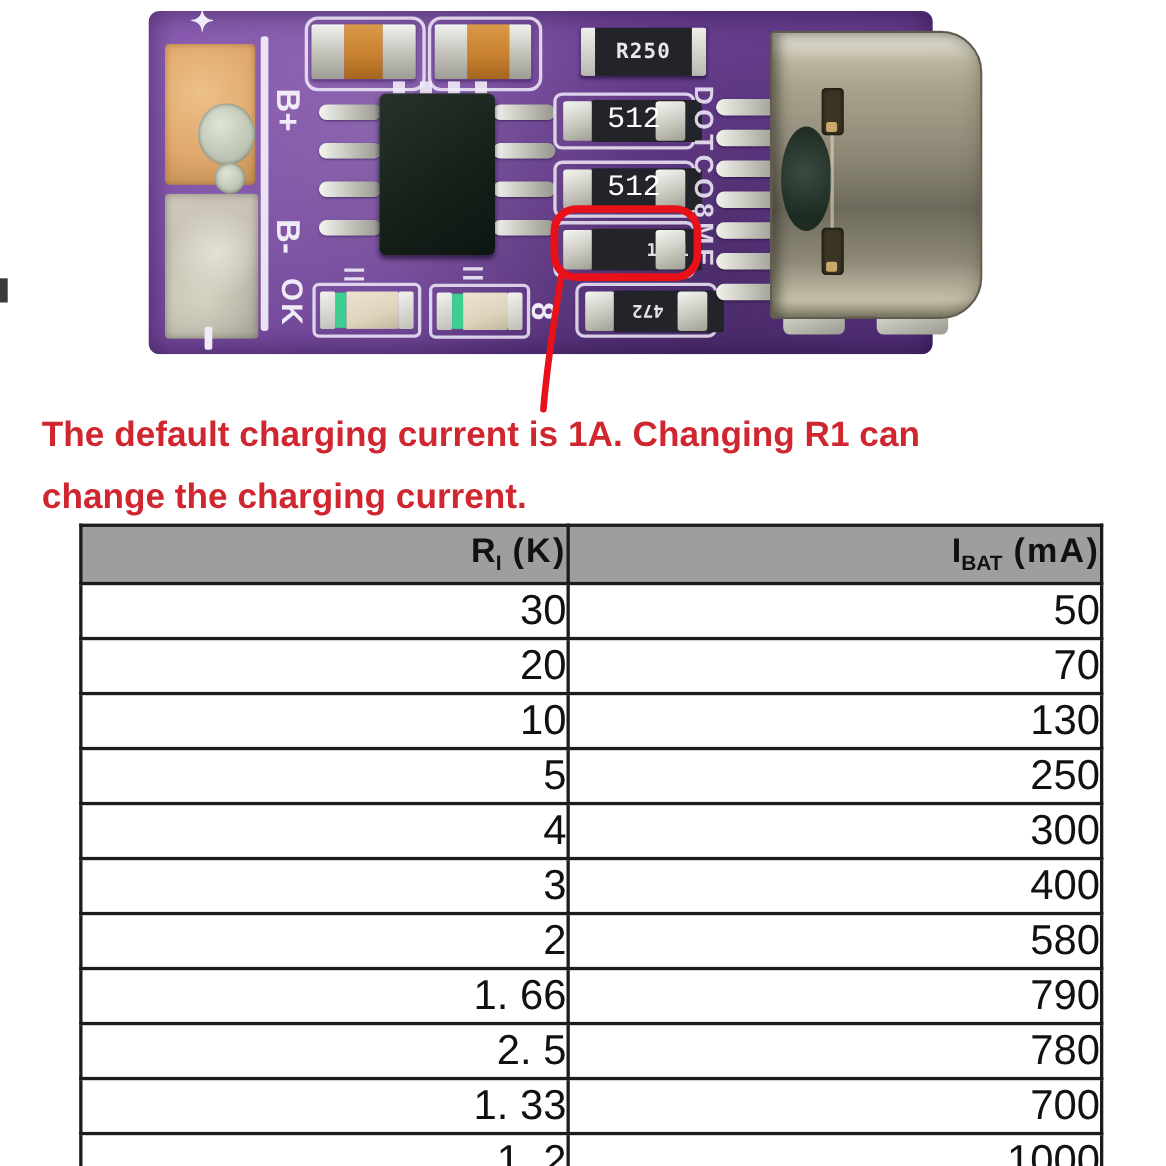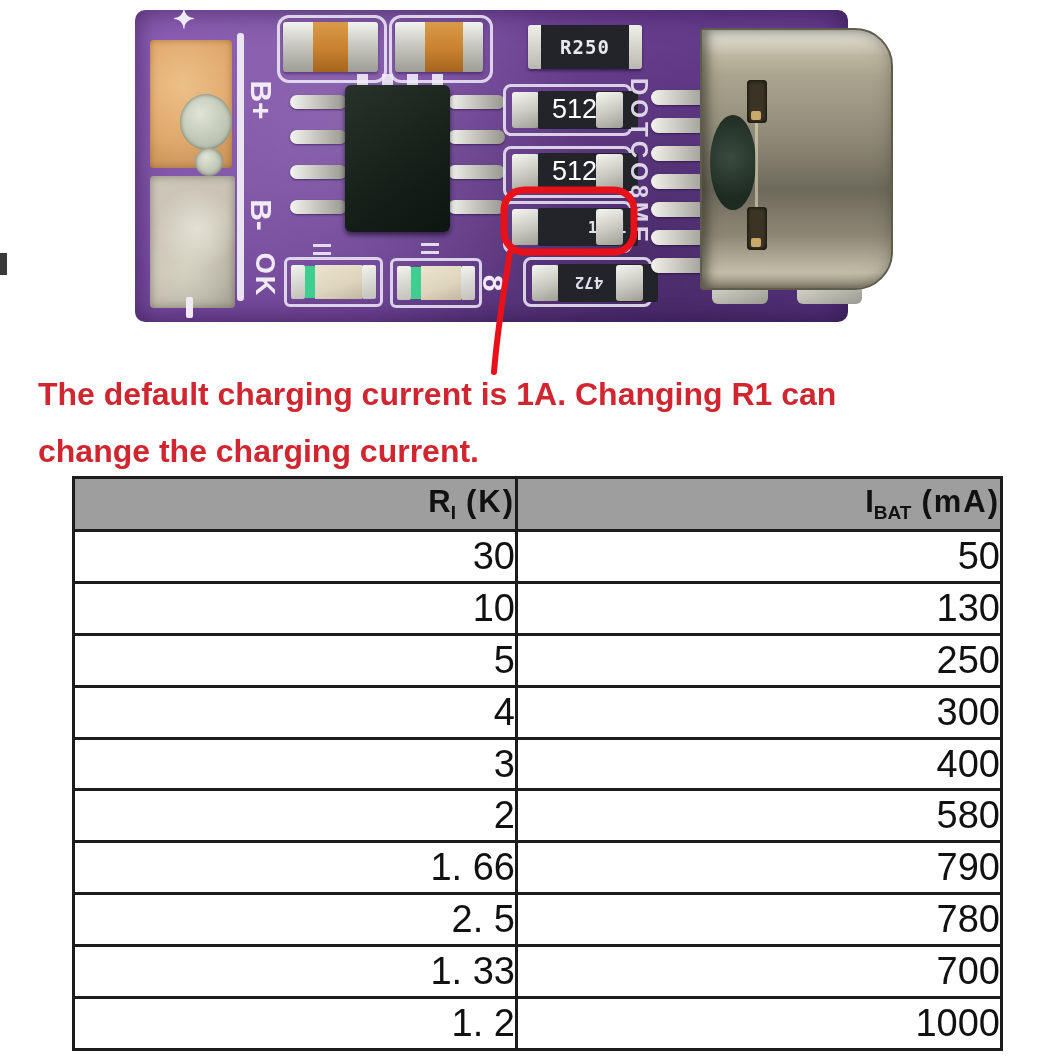--- a/index.html
+++ b/index.html
@@ -70,21 +70,21 @@
   .rend { flex:0 0 13px; background:linear-gradient(180deg,#efefe9,#b9b9b1); }
   .rbody { flex:1; background:var(--c-resistor_body,#23232a); color:#e8e8ee; font-family:"DejaVu Sans Mono",monospace; font-size:19px; font-weight:bold; display:flex; align-items:center; justify-content:center; letter-spacing:1px; }
 
   
   .runit { position:absolute; left:368px; width:129px; height:52px; border:3px solid rgba(240,235,248,.85); border-radius:8px; box-sizing:border-box; }
   .ru-pad { position:absolute; top:5px; height:36px; width:27px; background:linear-gradient(160deg,#f6f6f2,#c9c9c0 55%,#9e9e95); border-radius:3px; }
   .ru-pad.l { left:6px; } .ru-pad.r { right:6px; }
   .ru-body { position:absolute; left:32px; top:4px; width:62px; height:38px; background:var(--c-resistor_body,#23232a); border-radius:2px;
     color:#dfe0e8; font-family:"DejaVu Sans Mono",monospace; font-size:16px; font-weight:bold; display:flex; align-items:center; justify-content:center;padding-left:38px; }
   .u1 { top:74px; } .u2 { top:136px; } .u3 { top:191px; } .u4 { top:247px; left:388px; height:50px; }
-  .serif-label { position:absolute; left:46px; top:7px; color:#ffffff; font-family:Liberation Sans, sans-serif; font-size:27px; font-weight:normal; }
+  .serif-label { position:absolute; left:46px; top:7px; color:#ffffff; font-family:Liberation Mono, monospace; font-size:27px; font-weight:normal; }
   .flip { transform:rotate(180deg); }
 
   
   .led { position:absolute; border:3px solid rgba(240,235,248,.85); border-radius:6px; box-sizing:border-box; display:flex; align-items:center; padding:4px; gap:0; }
   .led1 { left:149px; top:247px; width:99px; height:50px; }
   .led2 { left:255px; top:248px; width:92px; height:50px; }
   .led-pad { flex:0 0 14px; height:34px; background:linear-gradient(160deg,#f3f3ef,#c0c0b8); border-radius:2px; }
   .led-green { flex:0 0 10px; height:32px; background:var(--c-led_green,#3ecf90); }
   .led-body { flex:1; height:34px; background:linear-gradient(160deg,#ece4cf,var(--c-led_body,#ded4bd) 60%,#c2b89f); }
   .polmark { position:absolute; width:18px; height:11px; border-top:3px solid rgba(240,235,248,.9); border-bottom:3px solid rgba(240,235,248,.9); box-sizing:border-box; }
@@ -266,20 +266,24 @@
           <span>I</span><sub>BAT</sub><span class="hu">(mA)</span>
         </th>
       </tr>
     </thead>
     <tbody>
         <tr>
           <td>30</td>
           <td>50</td>
         </tr>
         <tr>
+          <td>20</td>
+          <td>70</td>
+        </tr>
+        <tr>
           <td>10</td>
           <td>130</td>
         </tr>
         <tr>
           <td>5</td>
           <td>250</td>
         </tr>
         <tr>
           <td>4</td>
           <td>300</td>

